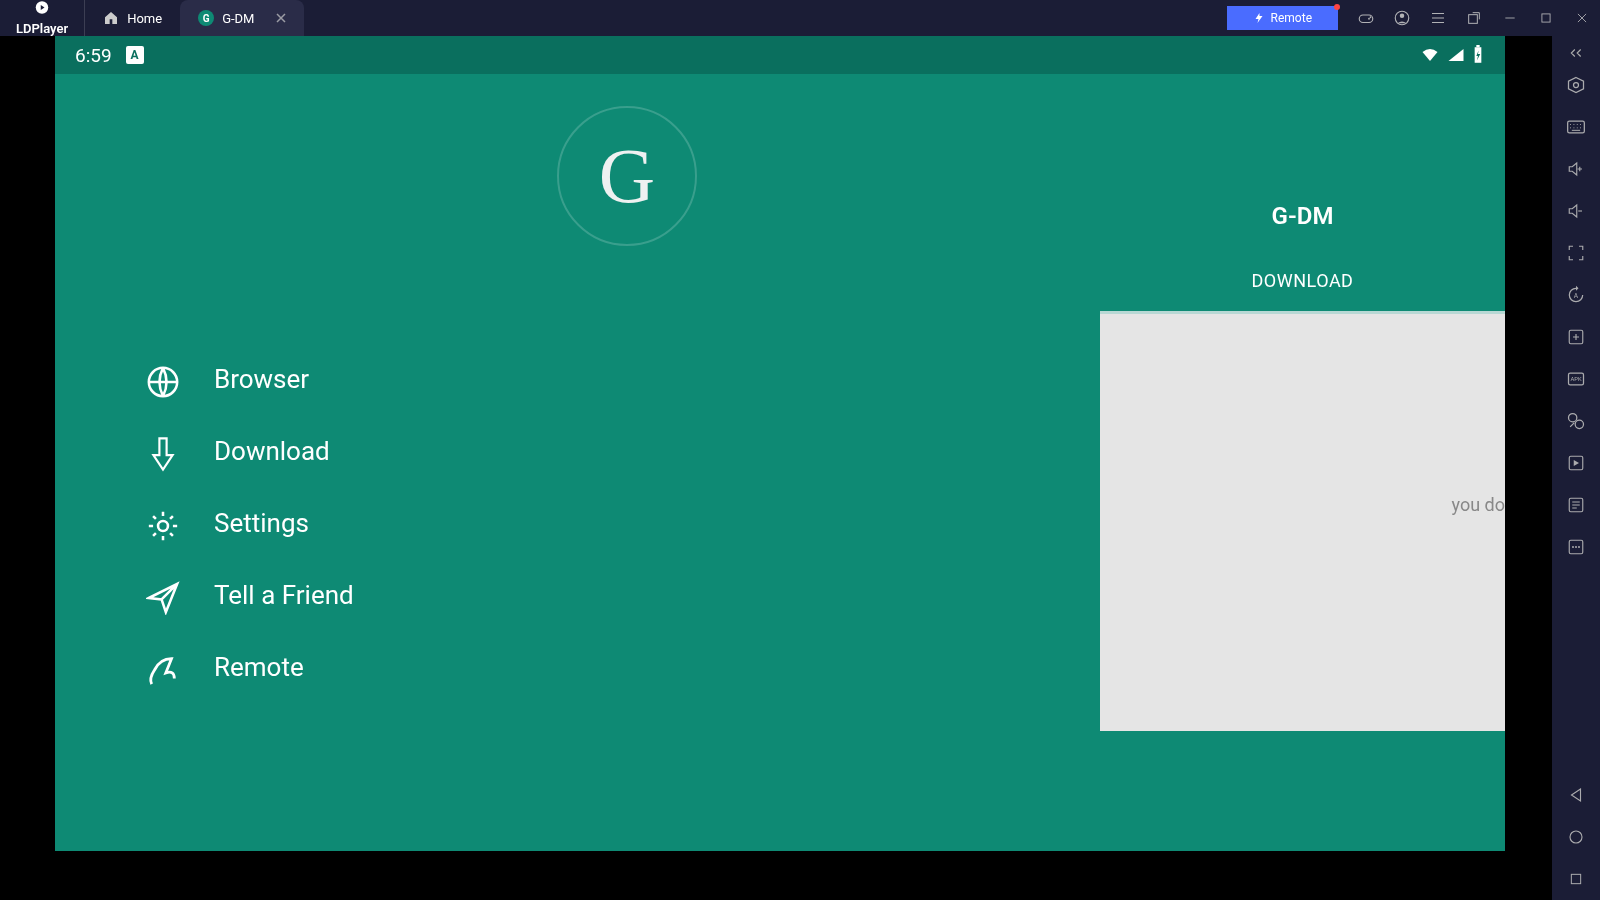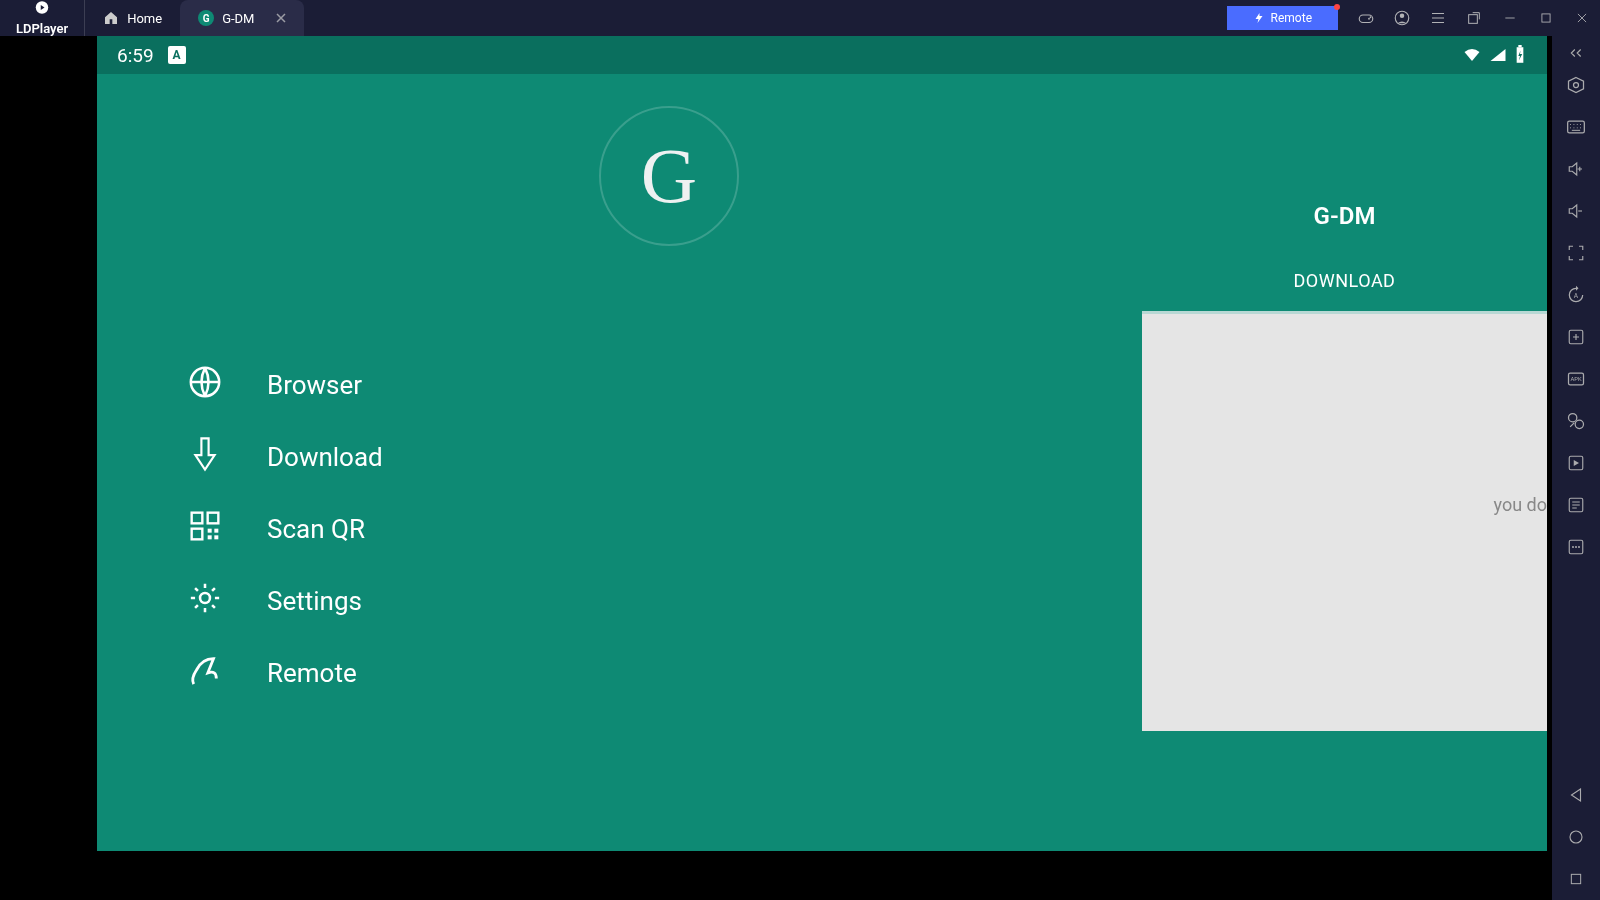--- a/index.html
+++ b/index.html
@@ -82,21 +82,20 @@
     .win-icons .wi {
       width: 36px; height: 36px;
       display: flex; align-items: center; justify-content: center;
       cursor: pointer;
       opacity: 0.85;
     }
     .main-area {
       display: flex;
       height: calc(900px - 36px);
       background: #0f172a;
-      margin-left: 42px;
     }
     .emu-viewport {
       flex: 1;
       background: #000;
       display: flex;
       align-items: flex-start;
       padding: 0 0 0 0;
       position: relative;
     }
     .emu-screen {
@@ -148,22 +147,22 @@
       color: #eef1f1;
       position: relative;
     }
     .menu-list {
       position: absolute;
       top: 272px;
       left: 90px;
     }
     .menu-item {
       display: flex;
-      align-items: flex-end;
-      gap: 44px;
+      align-items: flex-start;
+      gap: 33px;
       padding: 18px 0;
       font-size: 26px;
       cursor: pointer;
     }
     .menu-item .mi-icon {
       width: 36px; height: 36px;
       display: flex; align-items: center; justify-content: center;
     }
     .right-panel {
       position: absolute;
@@ -335,40 +334,34 @@
           <div class="menu-item">
             <span class="mi-icon">
               <svg width="30" height="36" viewBox="0 0 24 30">
                   <path d="M9 2 H15 V16 H20 L12 28 L4 16 H9 Z" fill="none" stroke="#fff" stroke-width="1.8"></path>
                 </svg>
             </span>
             <span>Download</span>
           </div>
           <div class="menu-item">
             <span class="mi-icon">
-              <svg width="32" height="32" viewBox="0 0 24 24">
-                  <rect x="2" y="2" width="8" height="8" fill="none" stroke="#fff" stroke-width="1.8"></rect>
-                  <rect x="14" y="2" width="8" height="8" fill="none" stroke="#fff" stroke-width="1.8"></rect>
-                  <rect x="2" y="14" width="8" height="8" fill="none" stroke="#fff" stroke-width="1.8"></rect>
-                  <rect x="14" y="14" width="3" height="3" fill="#fff"></rect>
-                  <rect x="19" y="14" width="3" height="3" fill="#fff"></rect>
-                  <rect x="14" y="19" width="3" height="3" fill="#fff"></rect>
-                  <rect x="19" y="19" width="3" height="3" fill="#fff"></rect>
-                </svg>
-            </span>
-            <span>Scan QR</span>
-          </div>
-          <div class="menu-item">
-            <span class="mi-icon">
               <svg width="34" height="34" viewBox="0 0 24 24">
                   <circle cx="12" cy="12" r="3.5" fill="none" stroke="#fff" stroke-width="1.8"></circle>
                   <path d="M12 2 V5 M12 19 V22 M2 12 H5 M19 12 H22 M5 5 L7 7 M17 17 L19 19 M19 5 L17 7 M7 17 L5 19" stroke="#fff" stroke-width="1.8"></path>
                 </svg>
             </span>
             <span>Settings</span>
+          </div>
+          <div class="menu-item">
+            <span class="mi-icon">
+              <svg width="34" height="34" viewBox="0 0 24 24">
+                  <path d="M2 12 L22 2 L14 22 L11 13 Z M11 13 L22 2" fill="none" stroke="#fff" stroke-width="1.8"></path>
+                </svg>
+            </span>
+            <span>Tell a Friend</span>
           </div>
           <div class="menu-item">
             <span class="mi-icon">
               <svg width="34" height="34" viewBox="0 0 24 24">
                   <path d="M4 22 Q2 18 6 12 Q10 4 18 4 L14 14 Q20 12 20 18" fill="none" stroke="#fff" stroke-width="2"></path>
                 </svg>
             </span>
             <span>Remote</span>
           </div>
         </div>

